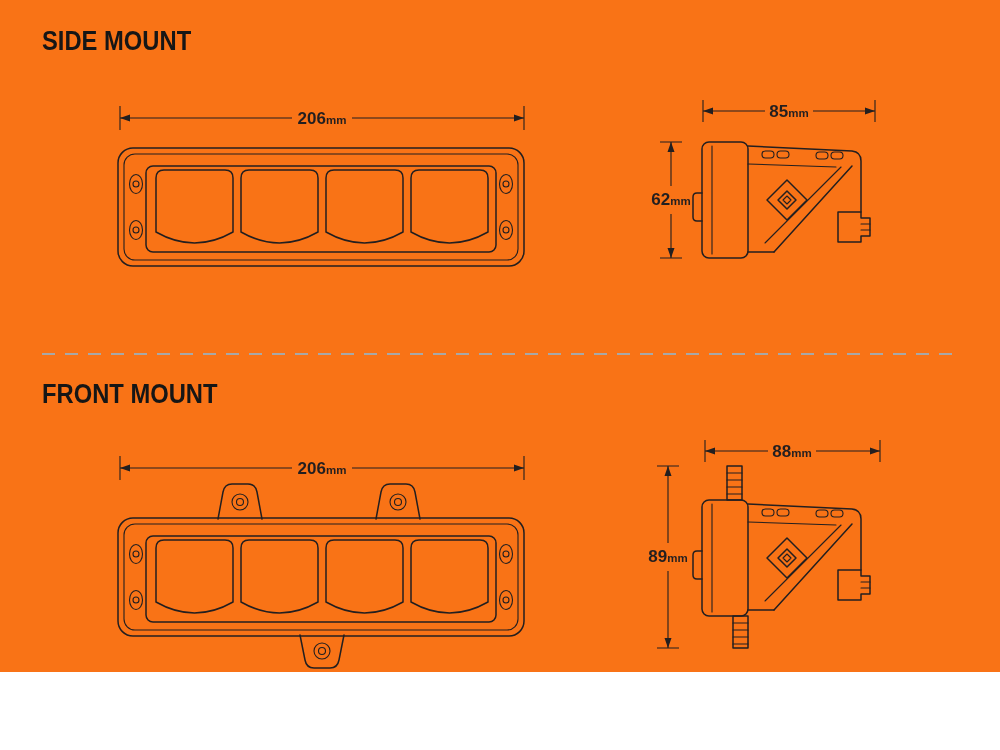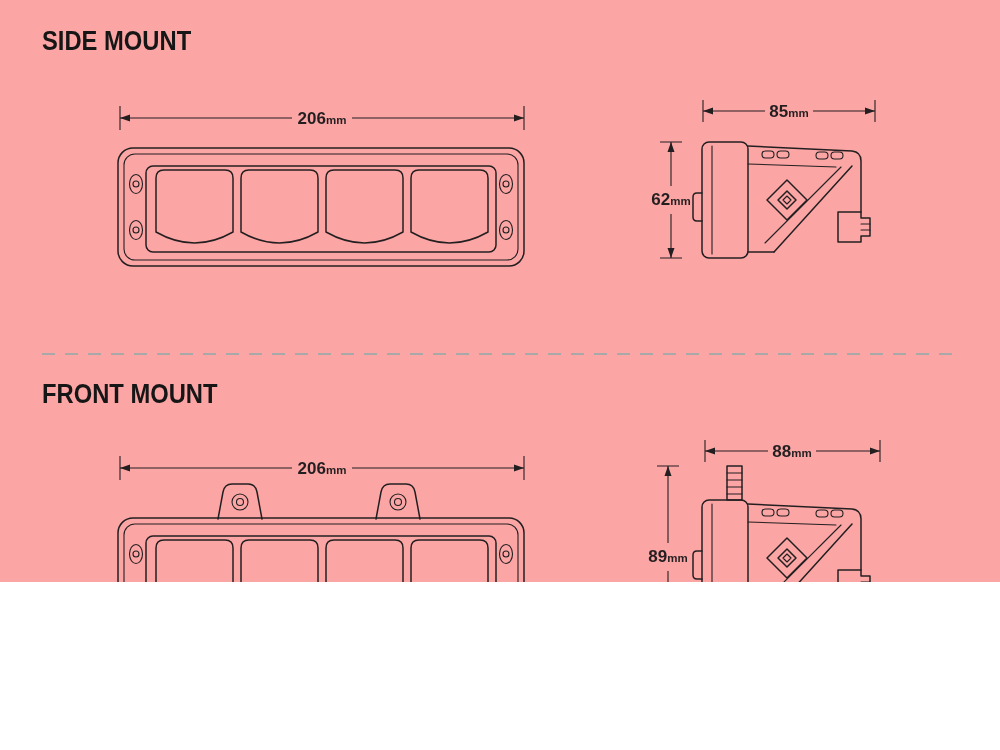--- a/index.html
+++ b/index.html
@@ -1,18 +1,18 @@
 <!DOCTYPE html>
 <html><head>
 <meta charset="utf-8">
 <style>
   html,body { margin:0; padding:0; background:#ffffff; }
   .page {
-    position:relative; width:1000px; height:582px;
-    background:#fca5a5; overflow:hidden;
+    position:relative; width:1000px; height:672px;
+    background:#f97316; overflow:hidden;
     font-family:"Liberation Sans", sans-serif;
   }
   .heading {
     position:absolute; left:42px;
     font-family:"Liberation Sans", sans-serif;
     font-weight:bold; font-size:27px; color:#161616;
     transform:scaleX(0.88); transform-origin:left center;
     letter-spacing:0px; white-space:nowrap;
   }
   #h-side  { top:26px; }

